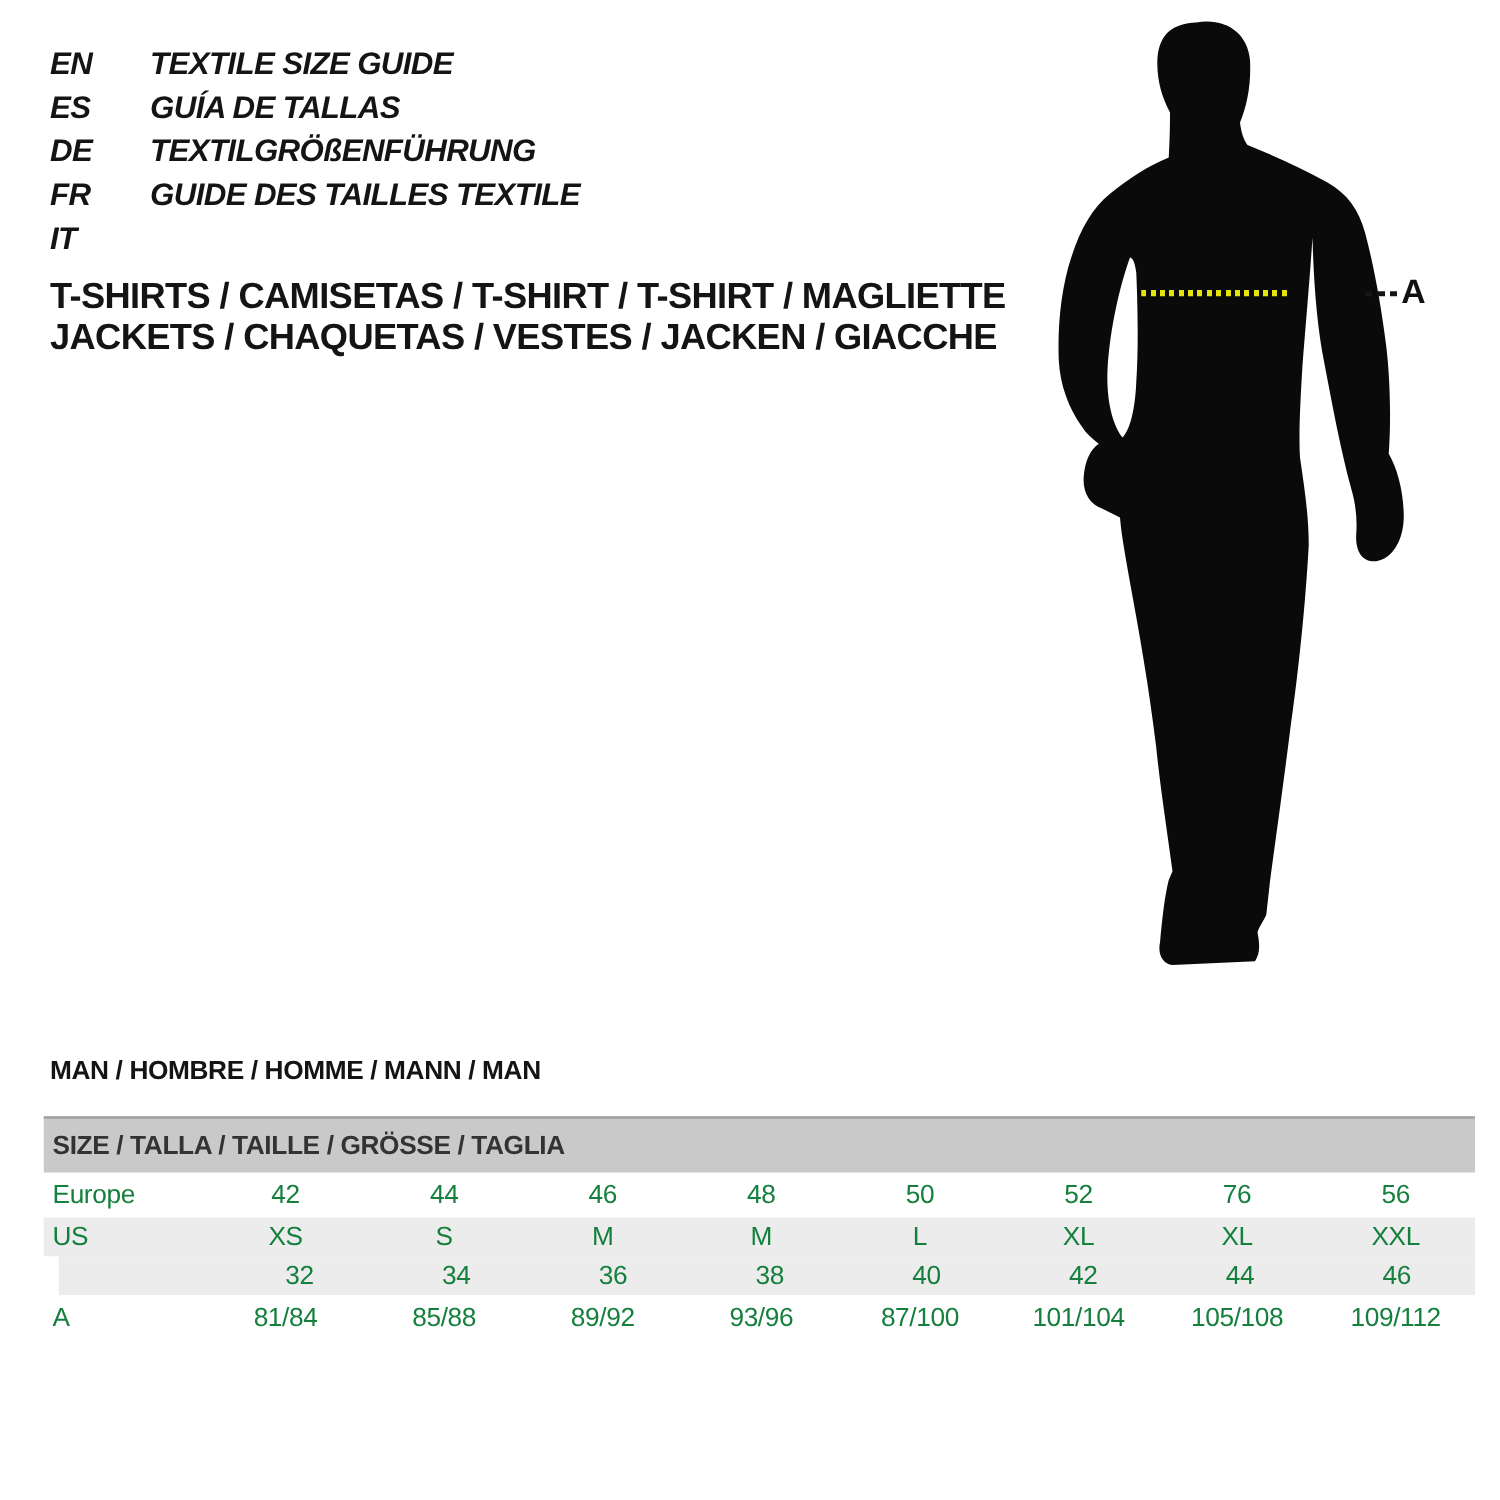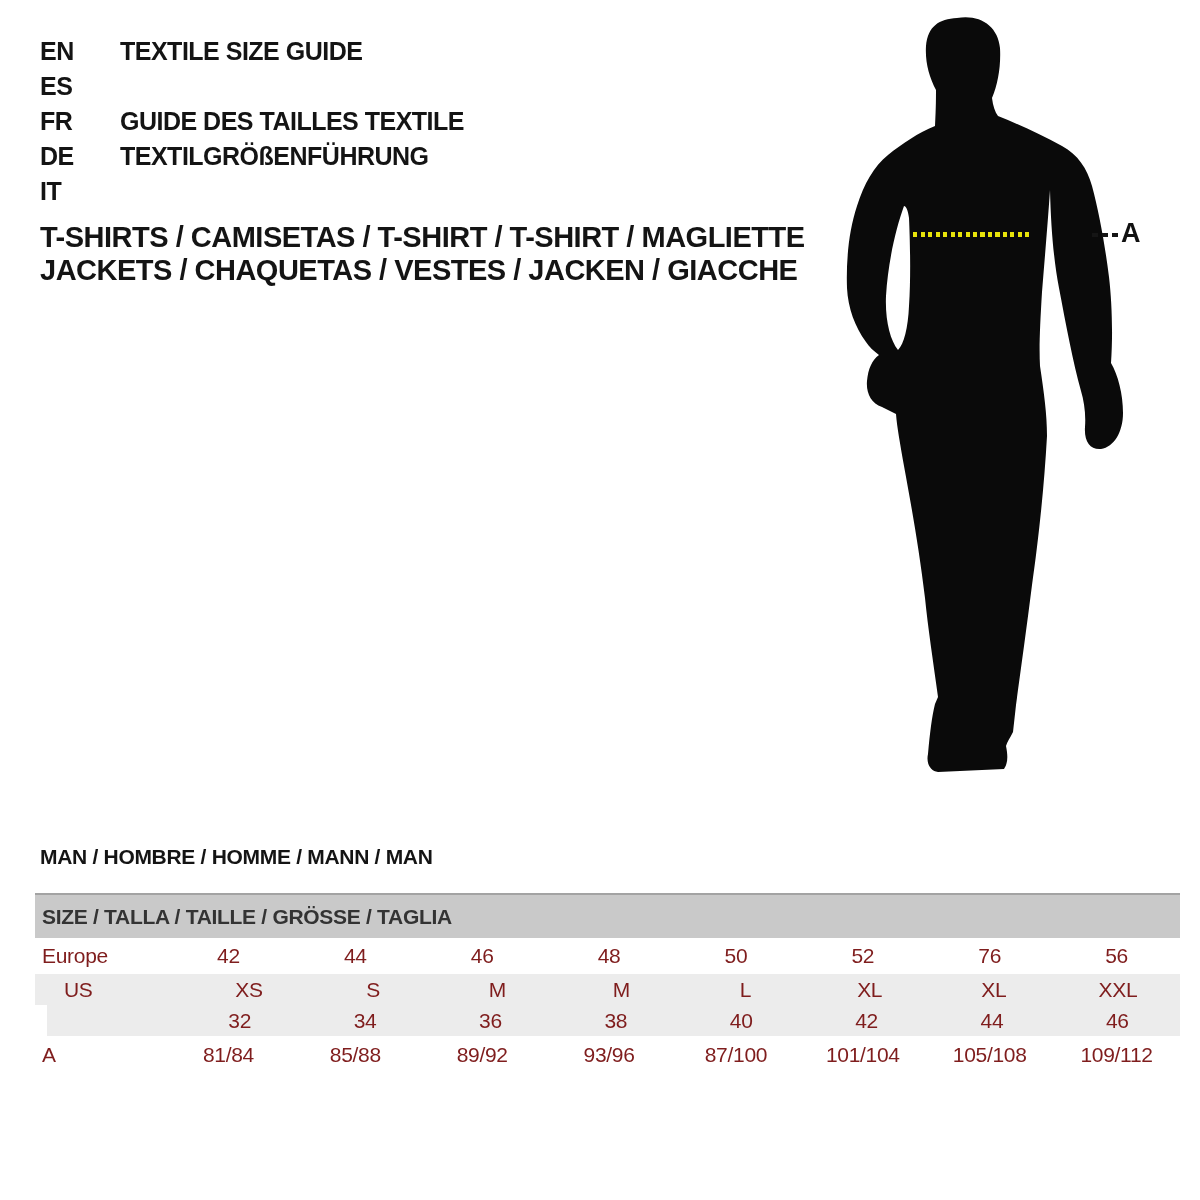--- a/index.html
+++ b/index.html
@@ -6,21 +6,21 @@
   .page{
     position:relative;
     width:1200px;height:1200px;
     background:#ffffff;
     font-family:"Liberation Sans",sans-serif;
     color:#141414;
     overflow:hidden;
   }
   
   .lang-block{position:absolute;left:40px;top:34px;}
-  .lang-row{display:flex;height:35px;align-items:center;}
+  .lang-row{display:flex;height:35px;align-items:center;font-style:italic;}
   .lang-code{width:80px;font-weight:bold;font-size:25px;letter-spacing:-0.5px;}
   .lang-title{font-weight:bold;font-size:25px;letter-spacing:-0.5px;white-space:nowrap;}
   
   .cat-block{position:absolute;left:40px;top:221px;}
   .cat-line{height:33px;font-weight:bold;font-size:29px;letter-spacing:-0.5px;white-space:nowrap;}
   
   .figure-area{position:absolute;left:840px;top:0;width:300px;height:800px;}
   .figure-area svg{display:block;width:100%;height:100%;}
   .chest-line{
     position:absolute;left:913px;top:232px;width:118px;height:5px;
@@ -41,55 +41,56 @@
   }
   
   .size-table{position:absolute;left:35px;top:893px;width:1145px;}
   .size-table-header{
     height:45px;background:#c9c9c9;border-top:2px solid #a3a3a3;
     display:flex;align-items:center;padding-left:7px;box-sizing:border-box;
     font-weight:bold;font-size:21px;letter-spacing:-0.3px;color:#333333;
   }
   .t-row{
     display:grid;grid-template-columns:130px repeat(8,1fr);
-    align-items:center;font-size:21px;color:#7f1d1d;letter-spacing:-0.3px;
+    align-items:center;font-size:21px;color:#15803d;letter-spacing:-0.3px;
   }
   .t-row.shaded{background:#ececec;}
   .t-row .cell{text-align:center;}
   .t-row .label{text-align:left;padding-left:7px;}
   .row-europe{height:36px;}
-  .row-us{height:31px;padding-left:22px;}
+  .row-us{height:31px;}
   .row-num{height:31px;margin-left:12px;}
   .row-a{height:37px;}
   
   .footnote{
     position:absolute;left:40px;top:1096px;
     font-weight:bold;font-size:20px;letter-spacing:-0.3px;
   }
 </style>
 </head>
 <body>
 
 <div class="page">
 
   <div class="lang-block">
       <div class="lang-row">
         <span class="lang-code">EN</span>
         <span class="lang-title">TEXTILE SIZE GUIDE</span>
       </div>
       <div class="lang-row">
         <span class="lang-code">ES</span>
+        <span class="lang-title">GUÍA DE TALLAS</span>
+      </div>
+      <div class="lang-row">
+        <span class="lang-code">DE</span>
+        <span class="lang-title">TEXTILGRÖßENFÜHRUNG</span>
       </div>
       <div class="lang-row">
         <span class="lang-code">FR</span>
         <span class="lang-title">GUIDE DES TAILLES TEXTILE</span>
-      </div>
-      <div class="lang-row">
-        <span class="lang-code">DE</span>
-        <span class="lang-title">TEXTILGRÖßENFÜHRUNG</span>
       </div>
       <div class="lang-row">
         <span class="lang-code">IT</span>
       </div>
     </div>
 
   <div class="cat-block">
       <div class="cat-line">T-SHIRTS / CAMISETAS / T-SHIRT / T-SHIRT / MAGLIETTE</div>
       <div class="cat-line">JACKETS / CHAQUETAS / VESTES / JACKEN / GIACCHE</div>
     </div>

